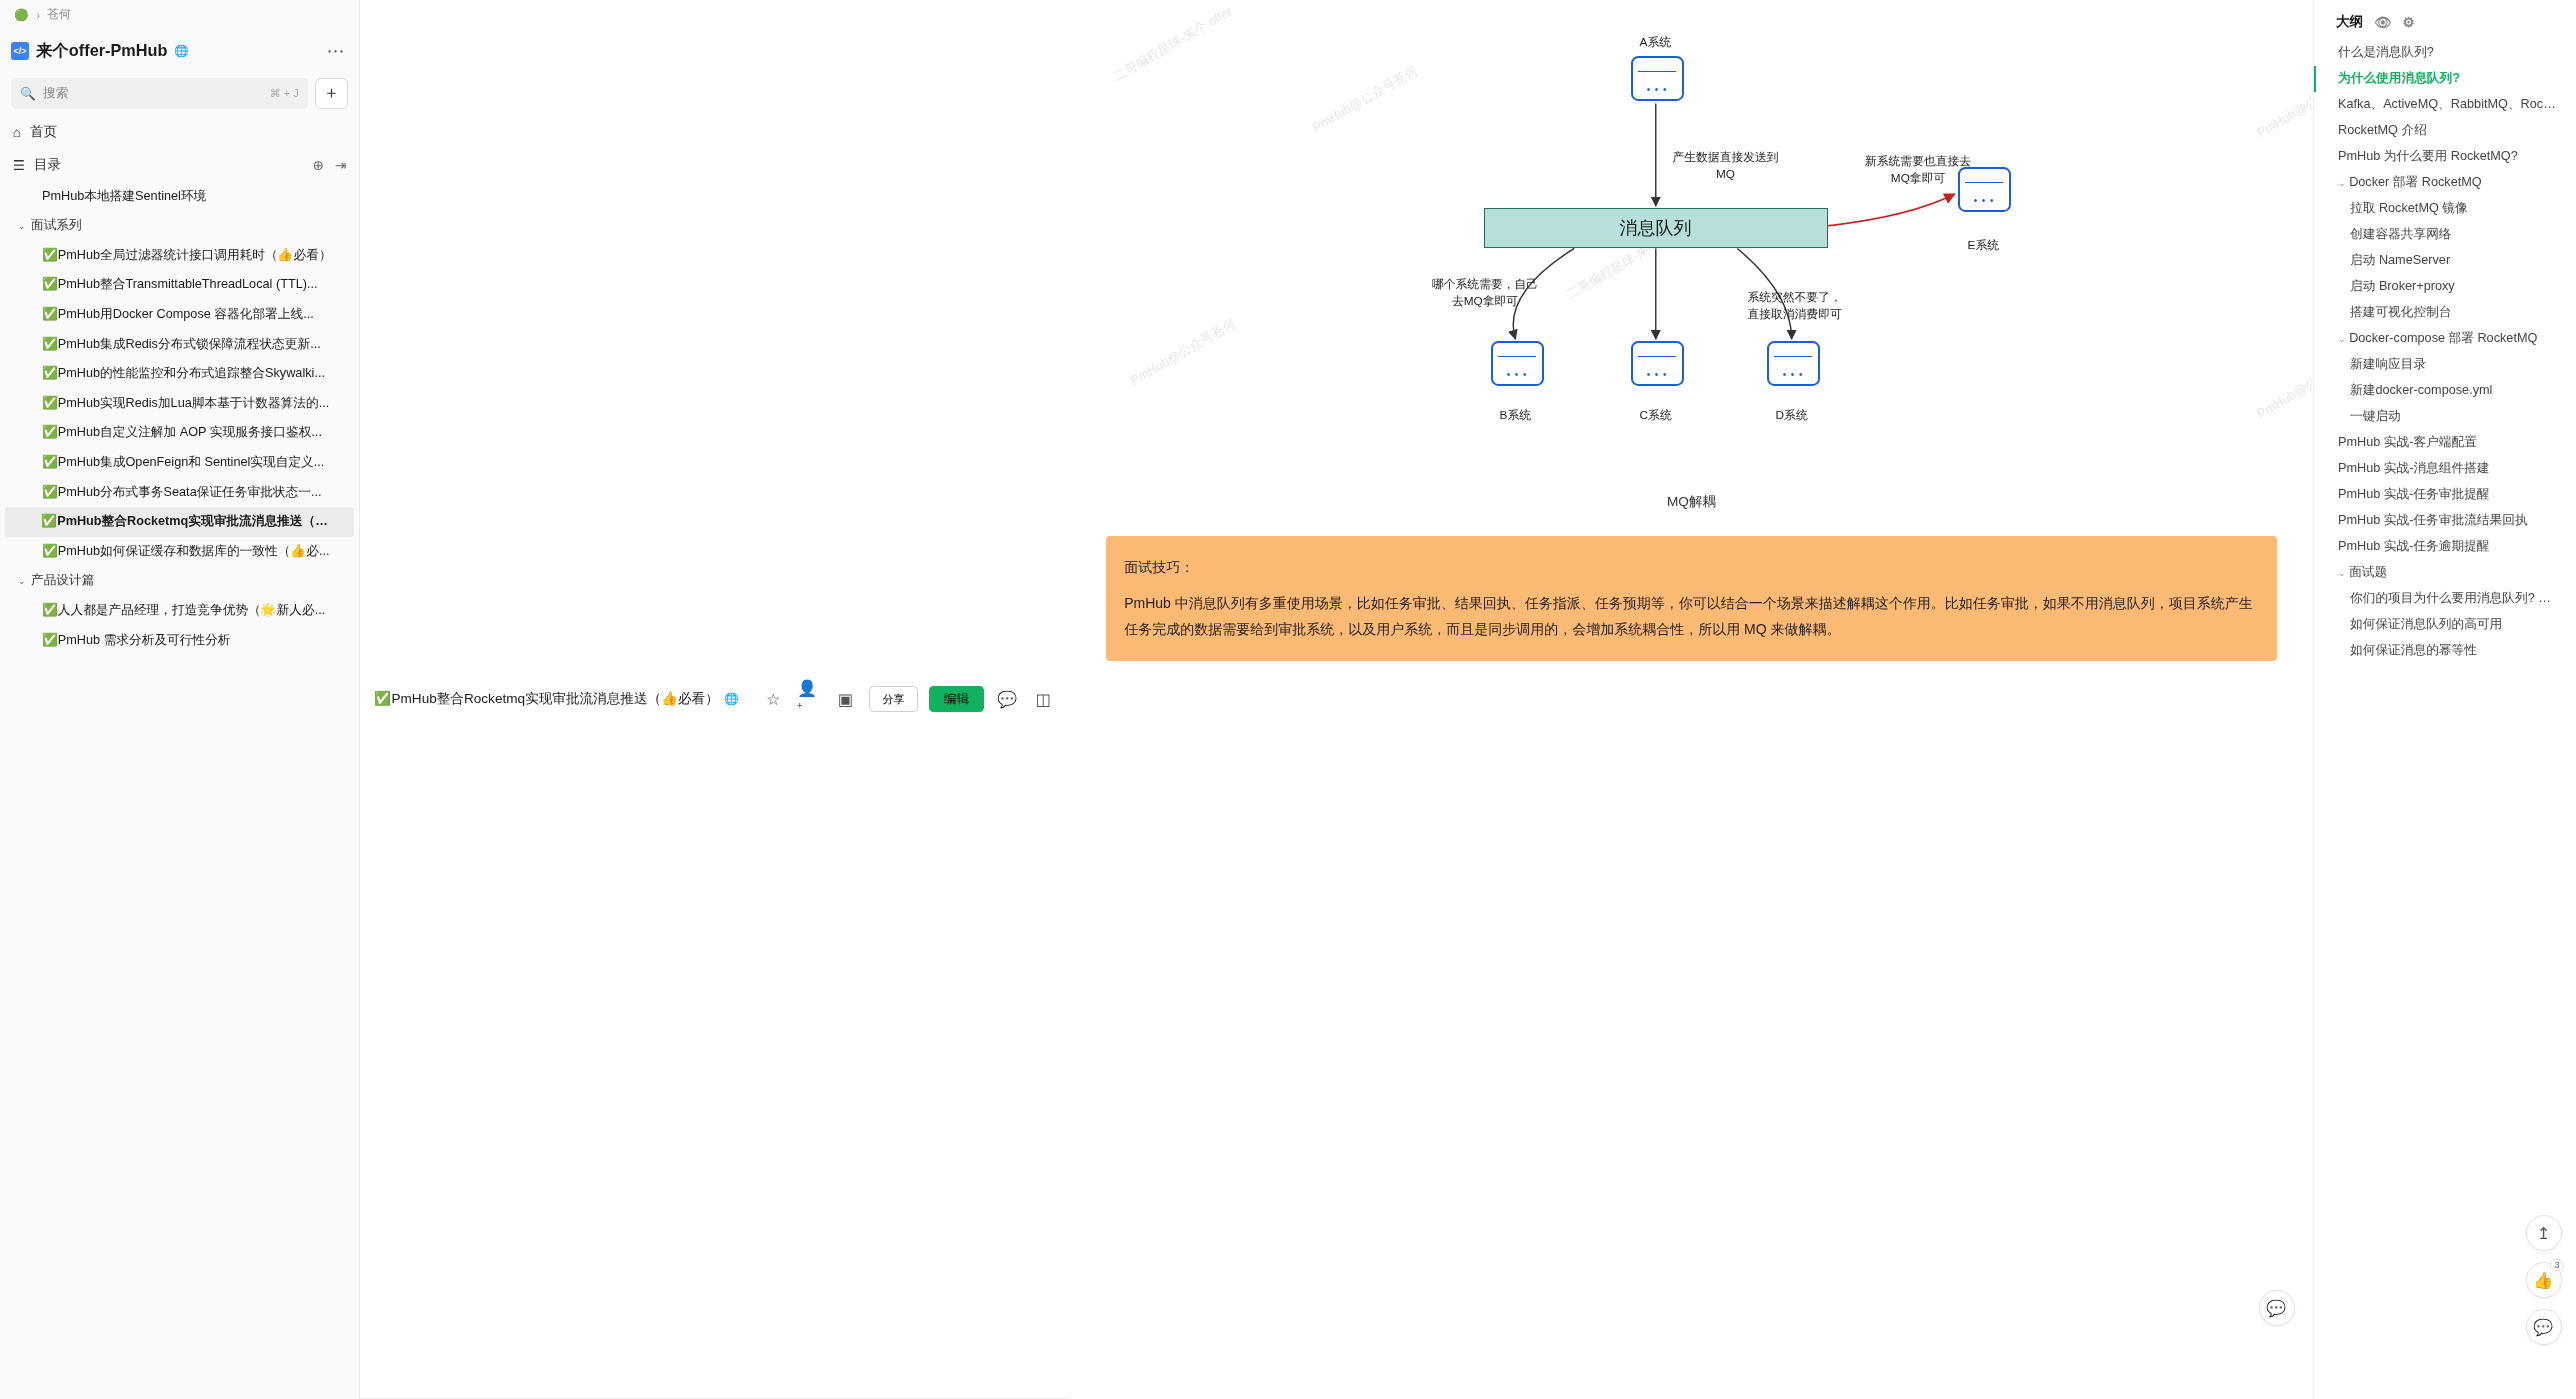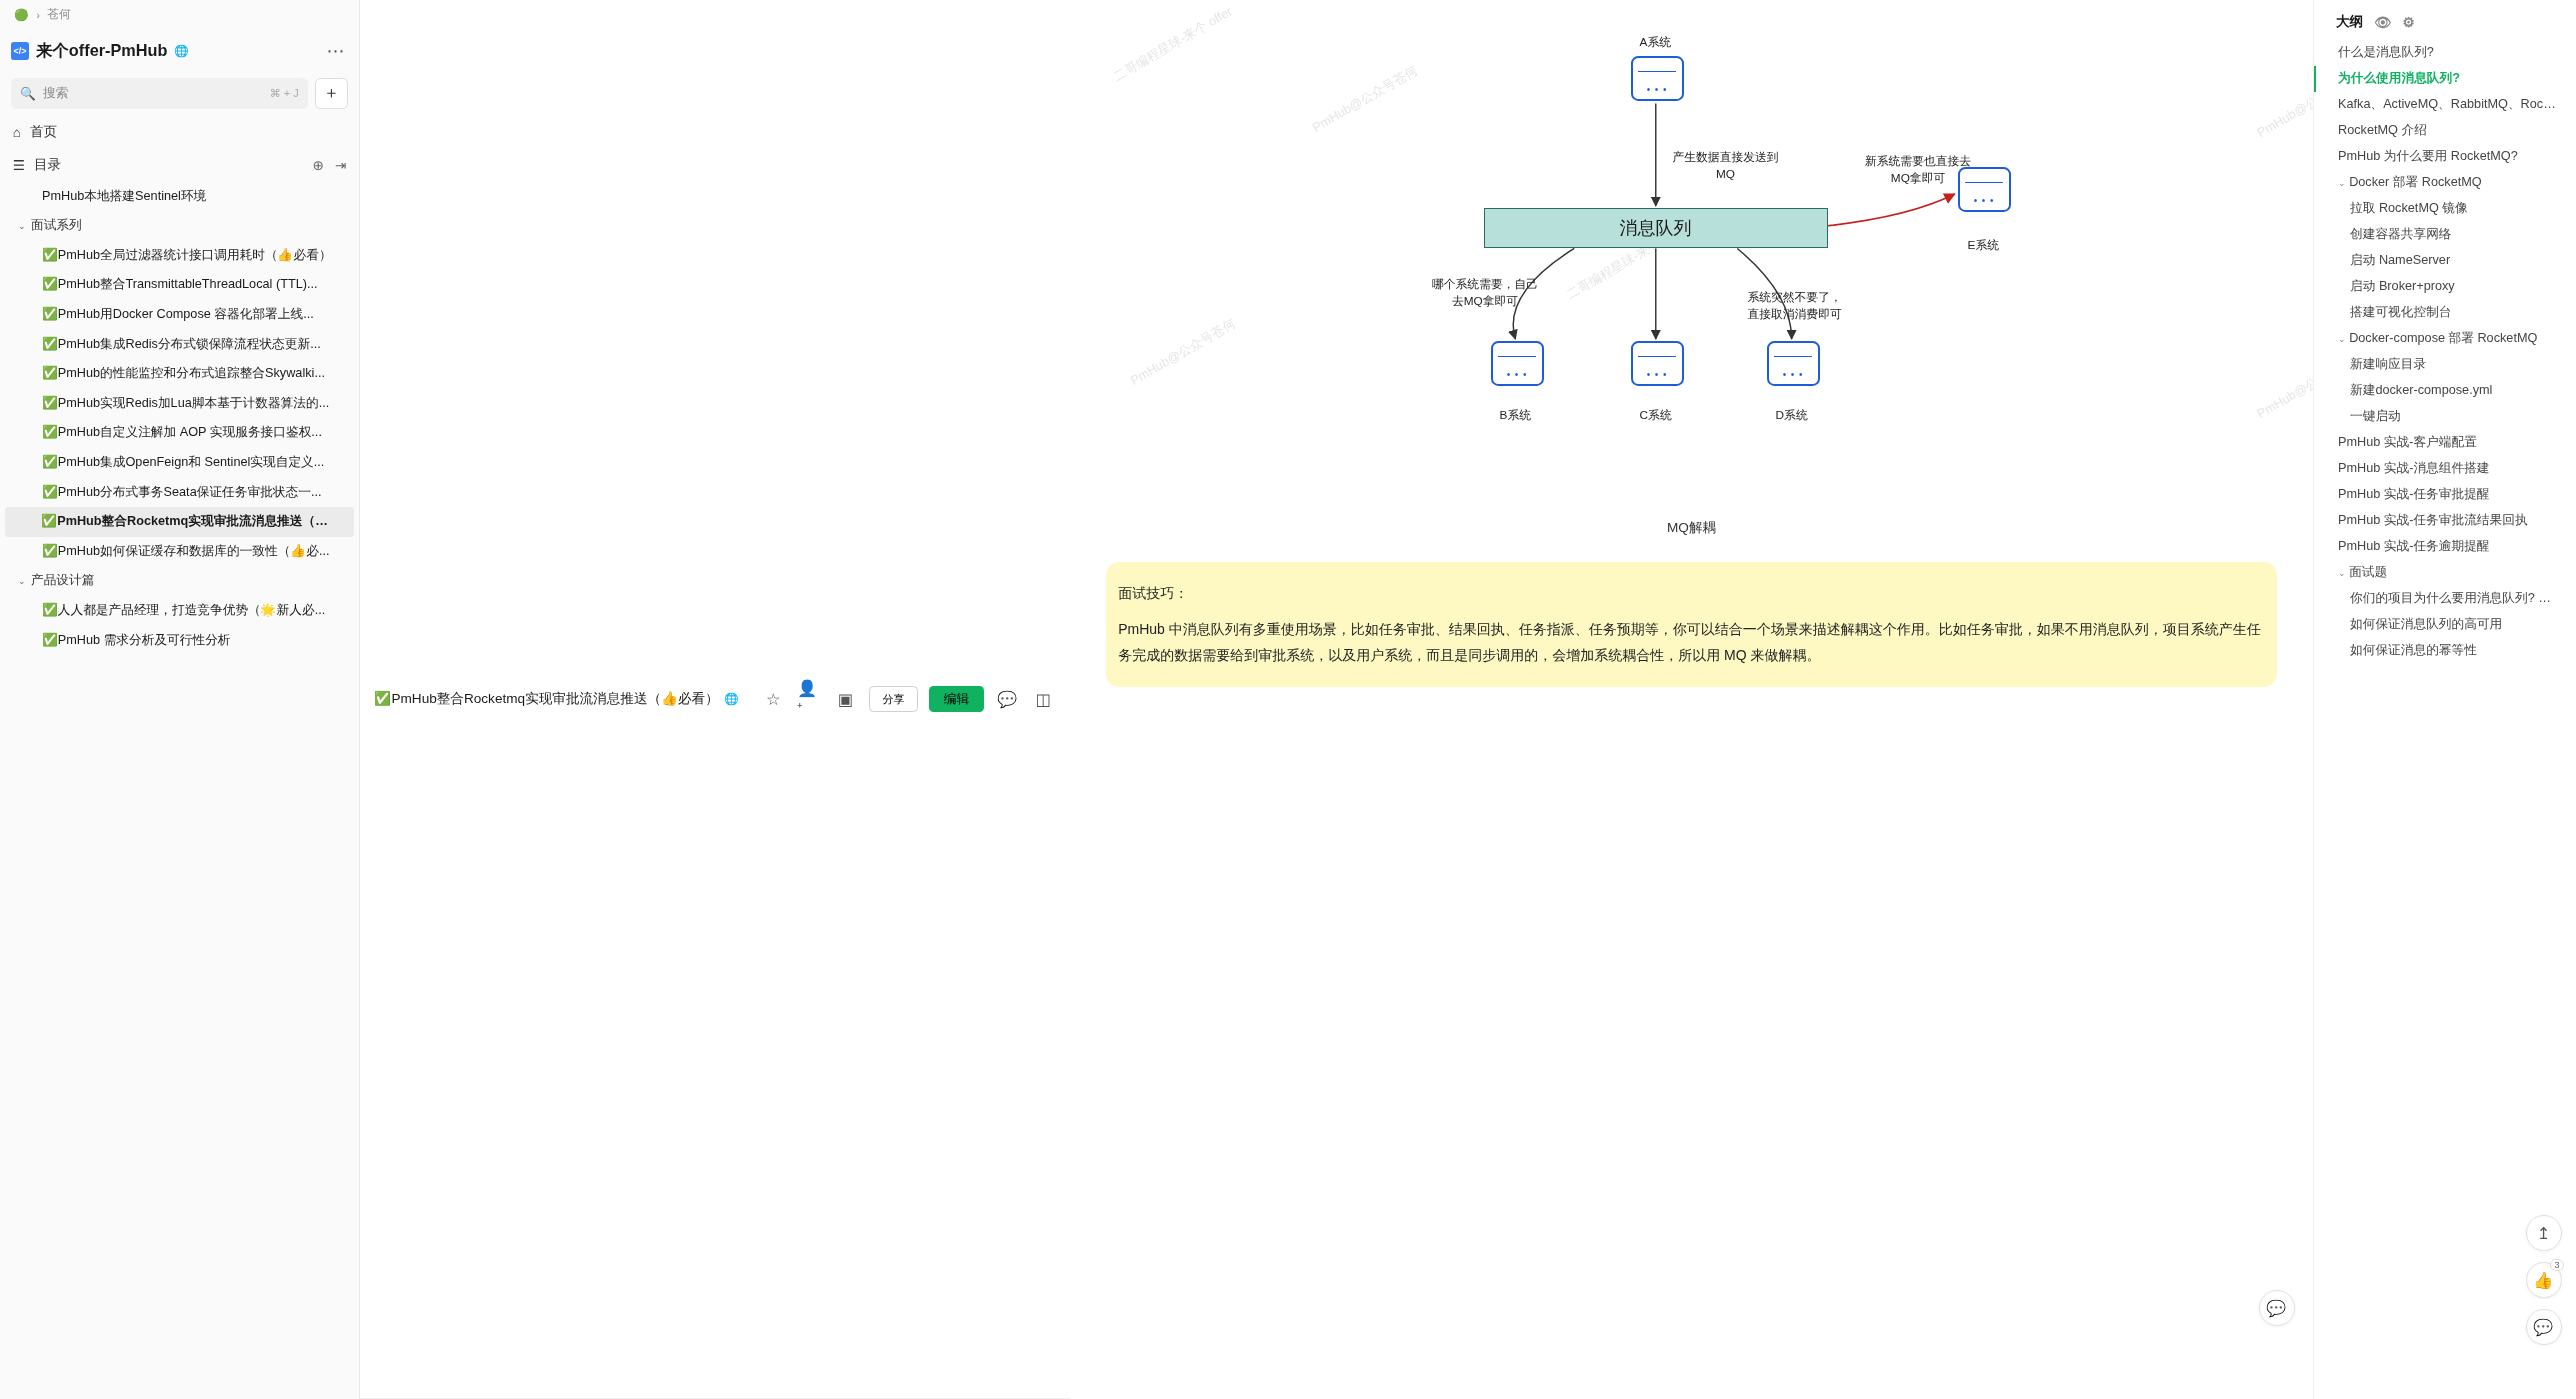--- a/index.html
+++ b/index.html
@@ -36,22 +36,22 @@
 .content-wrap { flex: 1; display: flex; overflow: hidden; }
 .article { flex: 1; overflow-y: auto; padding: 22px 36px; position: relative; }
 .watermark { position: absolute; color: #e5e5e5; font-size: 12.7px; transform: rotate(-30deg); pointer-events: none; white-space: nowrap; }
 .diagram { position: relative; width: 634px; height: 471px; margin: 0 auto; }
 .dg-box { position: absolute; width: 53px; height: 45px; border: 2.7px solid #1e5dd9; border-radius: 7.3px; background: #fff; }
 .dg-box::before { content: ""; position: absolute; top: 12.7px; left: 5.4px; right: 5.4px; height: 1.8px; background: #1e5dd9; }
 .dg-box::after { content: "• • •"; position: absolute; bottom: 3.6px; left: 0; right: 0; text-align: center; color: #1e5dd9; font-size: 10px; letter-spacing: 0.9px; }
 .dg-label { position: absolute; font-size: 11.8px; color: #222; text-align: right; white-space: nowrap; }
 .dg-queue { position: absolute; left: 109px; top: 186px; width: 344px; height: 40px; background: #b6e0d9; border: 1.8px solid #2a6b5f; display: flex; align-items: center; justify-content: center; font-size: 18px; }
 .dg-note { position: absolute; font-size: 11.8px; color: #222; text-align: center; line-height: 1.4; }
-.caption { text-align: center; font-size: 13.6px; color: #333; margin: 26px 0 25px; }
-.tip-box { background: #fef9c3; border-radius: 13px; padding: 18px 12px; font-size: 14px; line-height: 1.9; color: #222; }
+.caption { text-align: center; font-size: 13.6px; color: #333; margin: 0 0 25px; }
+.tip-box { background: #fdba74; border-radius: 4px; padding: 18px 18px; font-size: 14px; line-height: 1.9; color: #222; }
 .tip-box .tip-title { margin-bottom: 9px; }
 .outline { width: 263px; border-left: 0.9px solid #eee; padding: 12.7px 9px 12.7px 0; overflow-y: auto; font-size: 12.7px; position: relative; }
 .outline-head { display: flex; align-items: center; gap: 11px; padding: 0 0 9px 22px; font-size: 13.6px; font-weight: 600; }
 .outline-head .oh-icon { color: #888; font-size: 13.6px; }
 .outline-item { padding: 4.5px 7.3px 4.5px 22px; color: #444; cursor: pointer; white-space: nowrap; overflow: hidden; text-overflow: ellipsis; border-left: 2.7px solid transparent; }
 .outline-item.lvl2 { padding-left: 34px; }
 .outline-item.active { color: #10b25f; font-weight: 700; border-left-color: #10b25f; }
 .outline-item .caret { font-size: 9px; margin-right: 3.6px; color: #888; }
 .float-btns { position: fixed; right: 14.5px; bottom: 54px; display: flex; flex-direction: column; gap: 11px; }
 .fbtn { width: 36px; height: 36px; border-radius: 50%; border: 0.9px solid #e0e0e0; background: #fff; display: flex; align-items: center; justify-content: center; font-size: 16.3px; color: #555; cursor: pointer; position: relative; box-shadow: 0 0.9px 3.6px rgba(0,0,0,0.06); }

